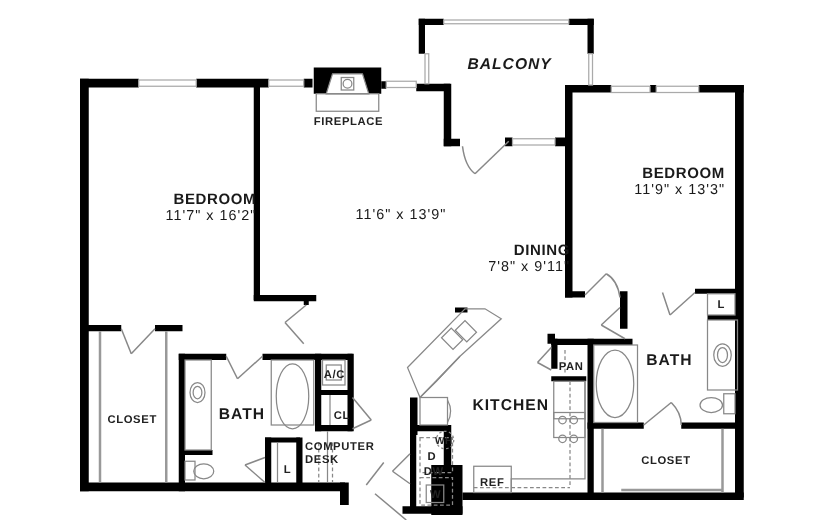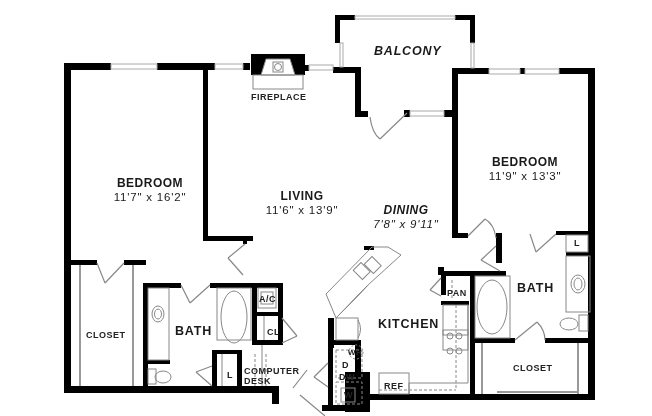--- a/index.html
+++ b/index.html
@@ -1,18 +1,18 @@
 <!DOCTYPE html>
 <html><head>
 <meta charset="utf-8">
 <style>
   html, body { margin:0; padding:0; background:#ffffff; }
   body { width:652px; height:416px; position:relative; overflow:hidden; font-family:"Liberation Sans", "DejaVu Sans", sans-serif; }
   svg.plan { position:absolute; left:0; top:0; width:652px; height:416px; }
-  .lbl { position:absolute; color:#1a1a1a; text-align:center; white-space:nowrap; font-weight:bold; letter-spacing:0.5px;margin-top:24px; }
+  .lbl { position:absolute; color:#1a1a1a; text-align:right; white-space:nowrap; font-weight:bold; letter-spacing:0.5px; }
   .lbl .nm { display:block; font-size:12px; }
   .lbl .dm { display:block; font-size:11.5px; font-weight:normal; letter-spacing:0.8px; margin-top:1px; }
   .sm { position:absolute; font-size:9px; font-weight:bold; color:#222; letter-spacing:0.5px; white-space:nowrap; text-align:left; }
   .md { position:absolute; font-size:12.5px; font-weight:bold; color:#1a1a1a; letter-spacing:0.8px; white-space:nowrap; }
 </style>
 </head>
 <body>
 
 <svg class="plan" viewBox="0 0 652 416" xmlns="http://www.w3.org/2000/svg">
 
@@ -210,44 +210,43 @@
     <rect x="566" y="235" width="22" height="17"></rect>
     <line x1="452" y1="280" x2="452" y2="300" stroke-dasharray="3,2"></line>
   </g>
 </svg>
 
 <div class="lbl" style="left:95px; top:152px; width:110px;">
   <span class="nm">BEDROOM</span>
   <span class="dm">11'7" x 16'2"</span>
 </div>
 <div class="lbl" style="left:247px; top:165px; width:110px;">
-  <span class="nm">LIVING</span>
   <span class="dm">11'6" x 13'9"</span>
 </div>
-<div class="lbl" style="left:356px; top:179px; width:100px;font-style:italic;">
+<div class="lbl" style="left:356px; top:193px; width:100px;">
   <span class="nm">DINING</span>
   <span class="dm">7'8" x 9'11"</span>
 </div>
 <div class="lbl" style="left:470px; top:131px; width:110px;">
   <span class="nm">BEDROOM</span>
   <span class="dm">11'9" x 13'3"</span>
 </div>
 
 <div class="md" style="left:374px; top:44px;font-style:italic;">BALCONY</div>
 <div class="sm" style="left:251px; top:92px;">FIREPLACE</div>
 <div class="md" style="left:378px; top:317px;">KITCHEN</div>
 <div class="md" style="left:175px; top:324px;">BATH</div>
 <div class="md" style="left:517px; top:281px;">BATH</div>
 <div class="sm" style="left:86px; top:330px;">CLOSET</div>
 <div class="sm" style="left:513px; top:363px;">CLOSET</div>
 <div class="sm" style="left:259px; top:294px;">A/C</div>
 <div class="sm" style="left:267px; top:327px;">CL</div>
 <div class="sm" style="left:227px; top:370px;">L</div>
 <div class="sm" style="left:574px; top:238px;">L</div>
-<div class="sm" style="left:244px; top:366px; line-height:10px;">
+<div class="sm" style="left:244px; top:352px; line-height:10px;">
   <span>COMPUTER</span><br>
   <span>DESK</span>
 </div>
 <div class="sm" style="left:339px; top:324px;margin-top:48px;">DW</div>
 <div class="sm" style="left:348px; top:348px; font-size:8px;">WH</div>
 <div class="sm" style="left:342px; top:360px;">D</div>
 <div class="sm" style="left:344px; top:390px;">W</div>
 <div class="sm" style="left:384px; top:381px;">REF</div>
 <div class="sm" style="left:447px; top:288px;">PAN</div>
 

